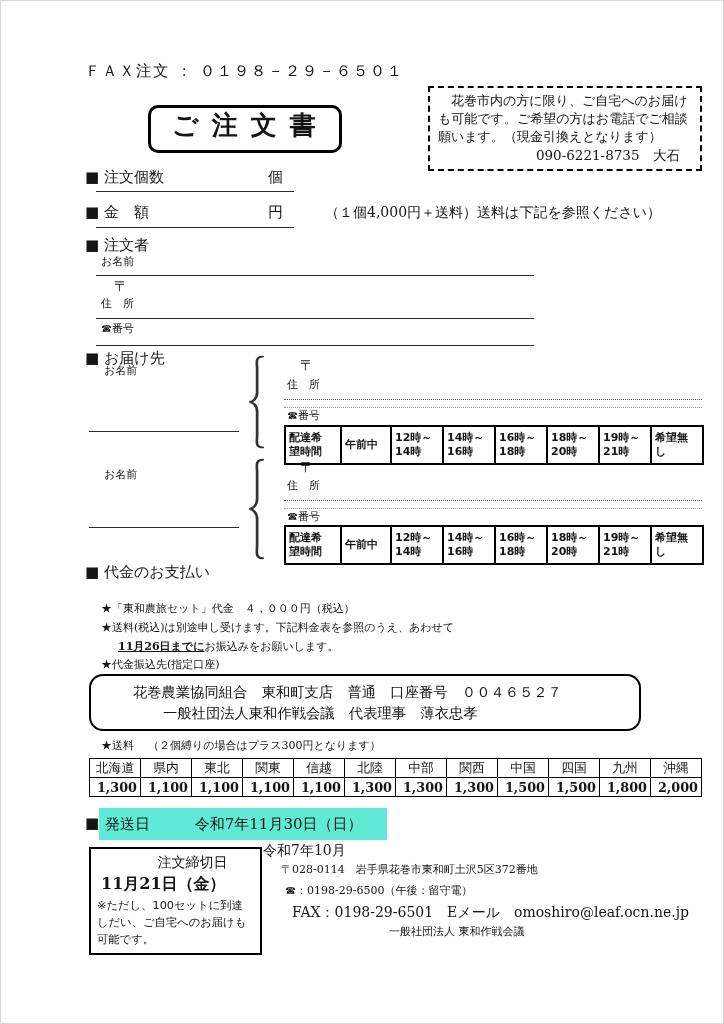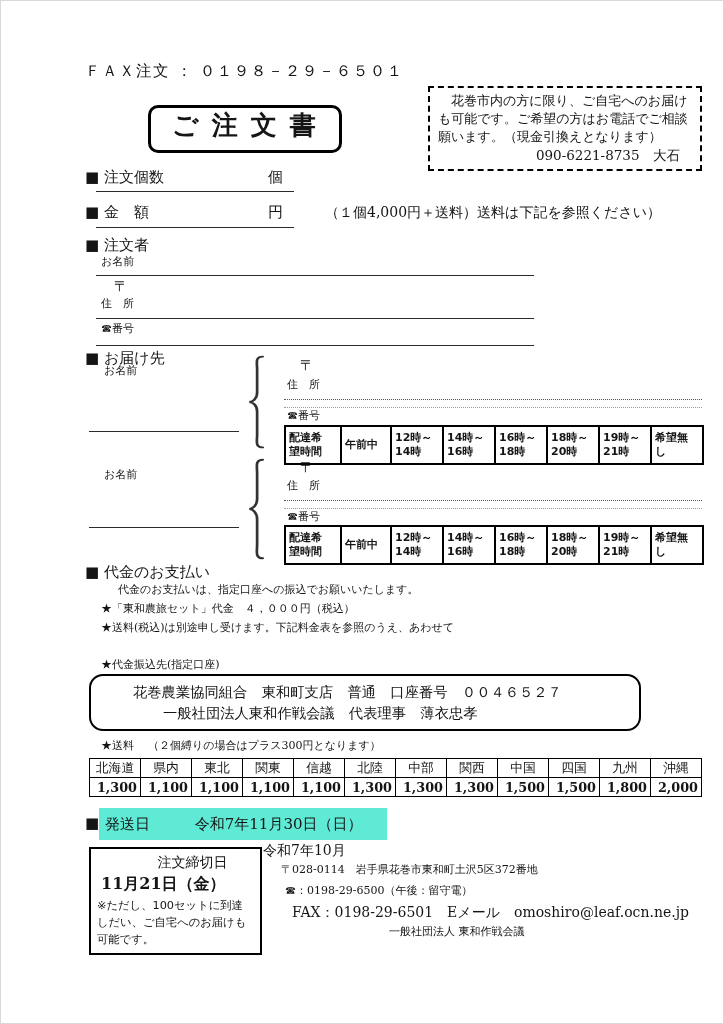--- a/index.html
+++ b/index.html
@@ -146,23 +146,23 @@
       <td>18時～
 20時</td>
       <td>19時～
 21時</td>
       <td>希望無し</td>
     </tr>
   </tbody>
     </table>
 
   <div class="abs f15" style="left:84px;top:562px;">■ 代金のお支払い</div>
-  <div class="abs f145" style="left:117px;top:581px;">代金のお支払いは、指定口座への振込でお願いいたします。</div>
   <div class="abs f145" style="left:100px;top:600px;">★「東和農旅セット」代金　４，０００円（税込）</div>
   <div class="abs f145" style="left:100px;top:619px;">★送料(税込)は別途申し受けます。下記料金表を参照のうえ、あわせて</div>
+  <div class="abs f145" style="left:117px;top:638px;"><span class="em-underline">11月26日までに</span><span>お振込みをお願いします。</span></div>
   <div class="abs f145" style="left:100px;top:656px;">★代金振込先(指定口座)</div>
 
   <div class="abs bankbox" style="left:88px;top:673px;padding-left:28px;">
     <div style="margin:7px 0 0 14px;">花巻農業協同組合　東和町支店　普通　口座番号　００４６５２７</div>
     <div style="margin:2px 0 0 44px;">一般社団法人東和作戦会議　代表理事　薄衣忠孝</div>
   </div>
 
   <div class="abs f145" style="left:100px;top:737px;"><span>★送料</span><span style="margin-left:14px;">（２個縛りの場合はプラス300円となります）</span></div>
   <table class="st abs" style="left:88px;top:757px;">
     <colgroup>

